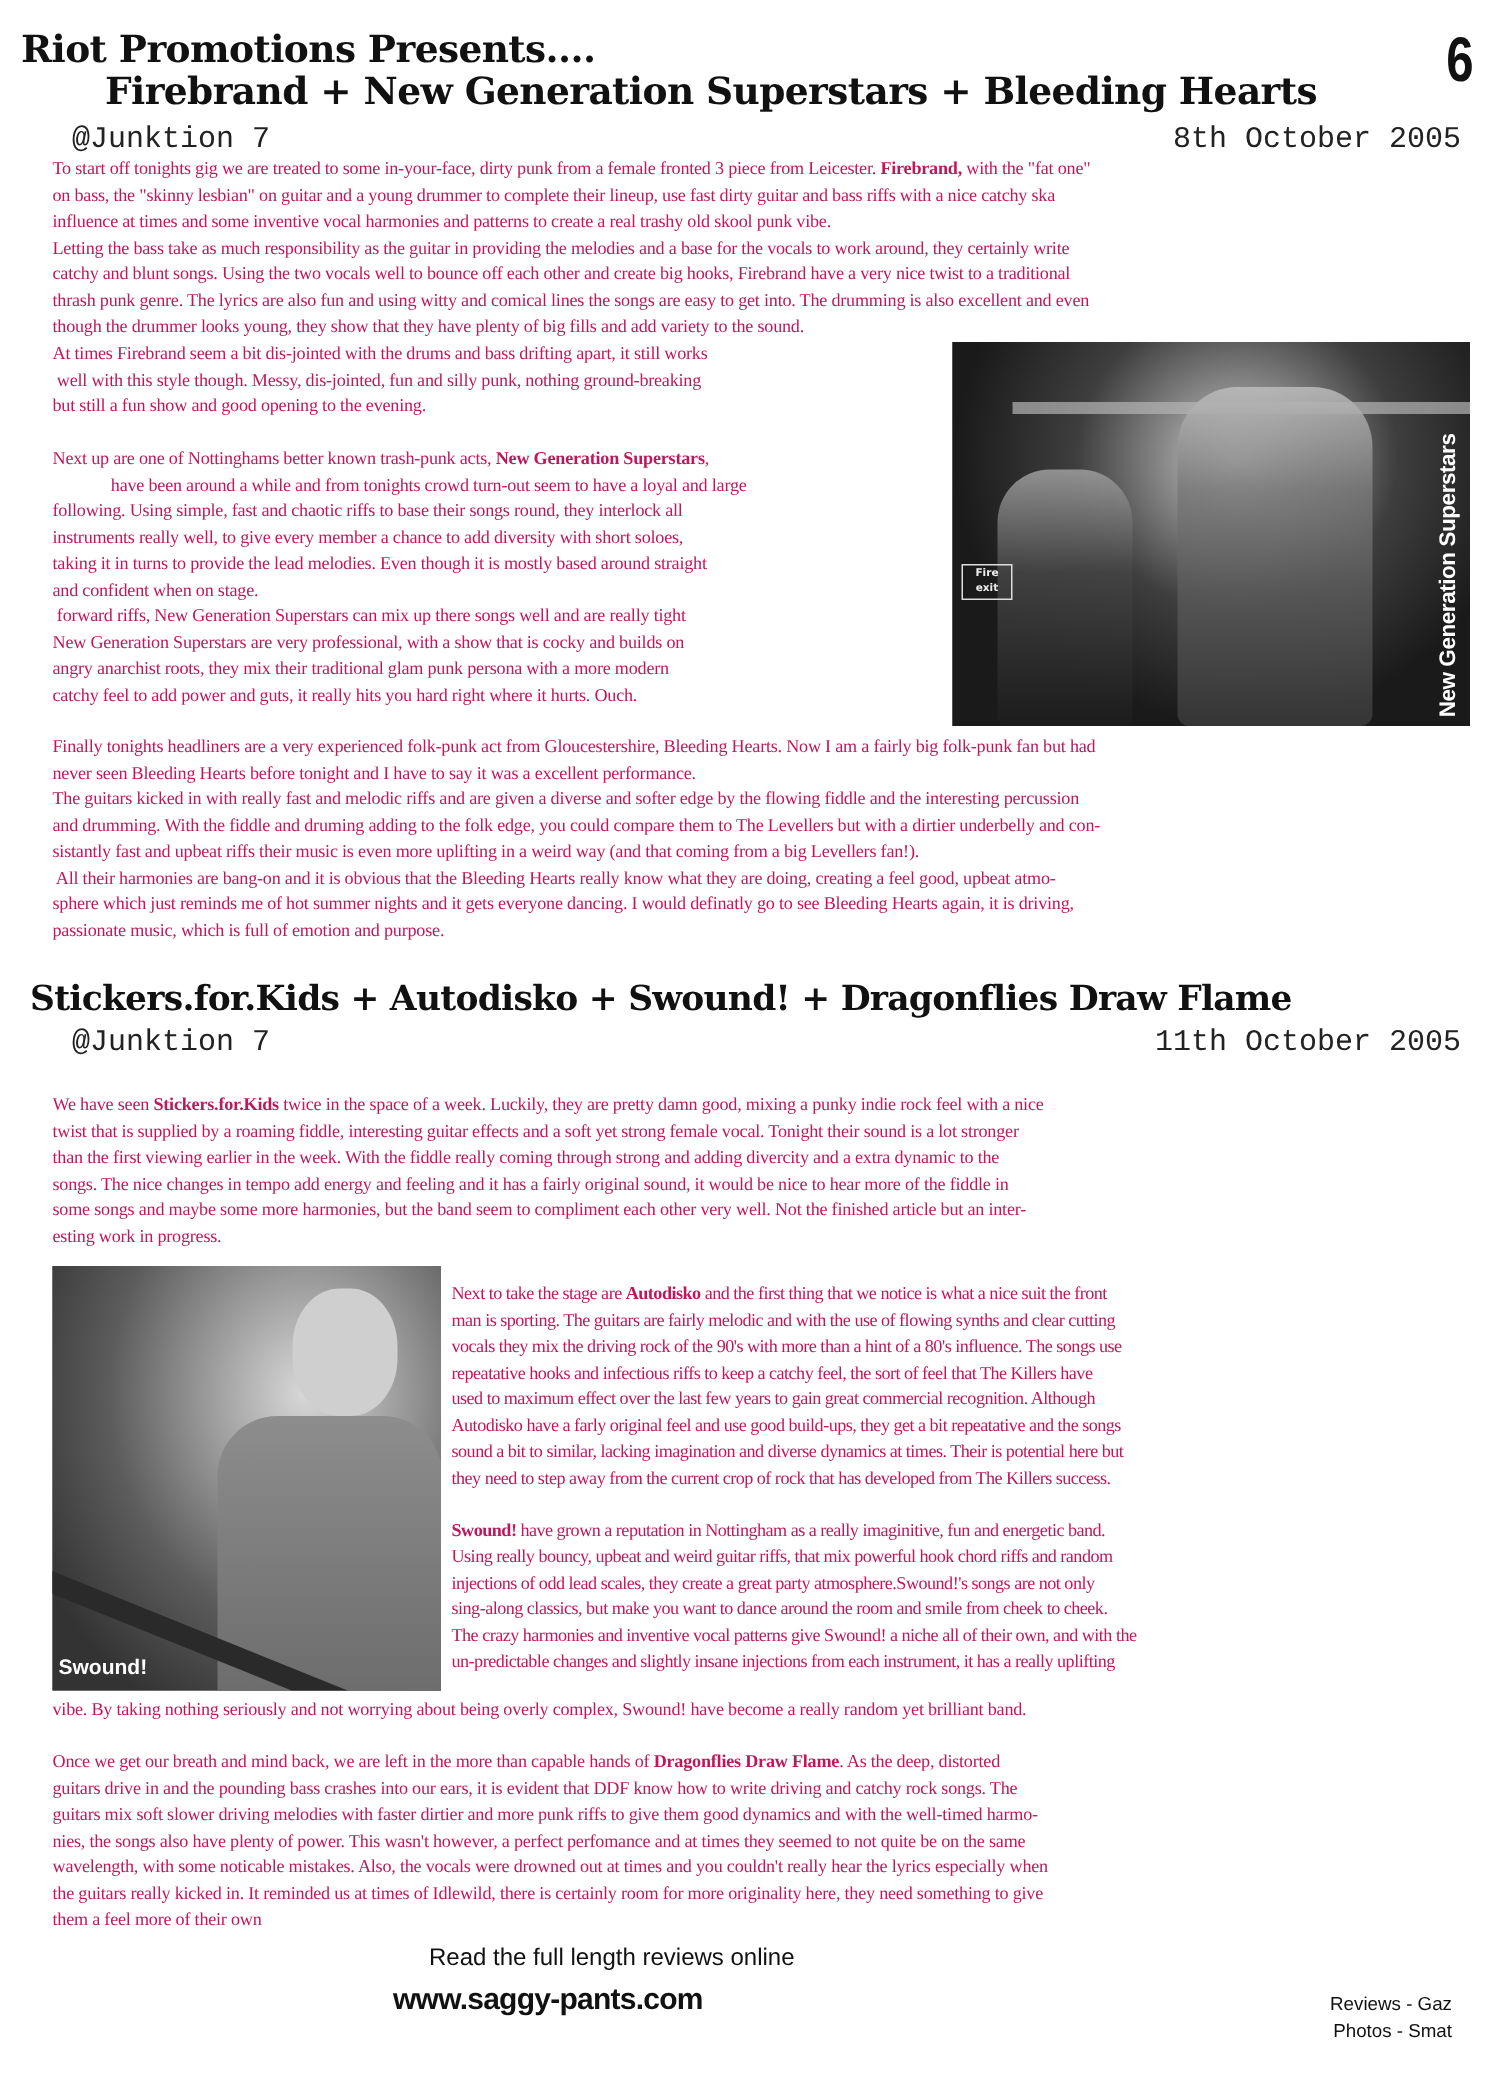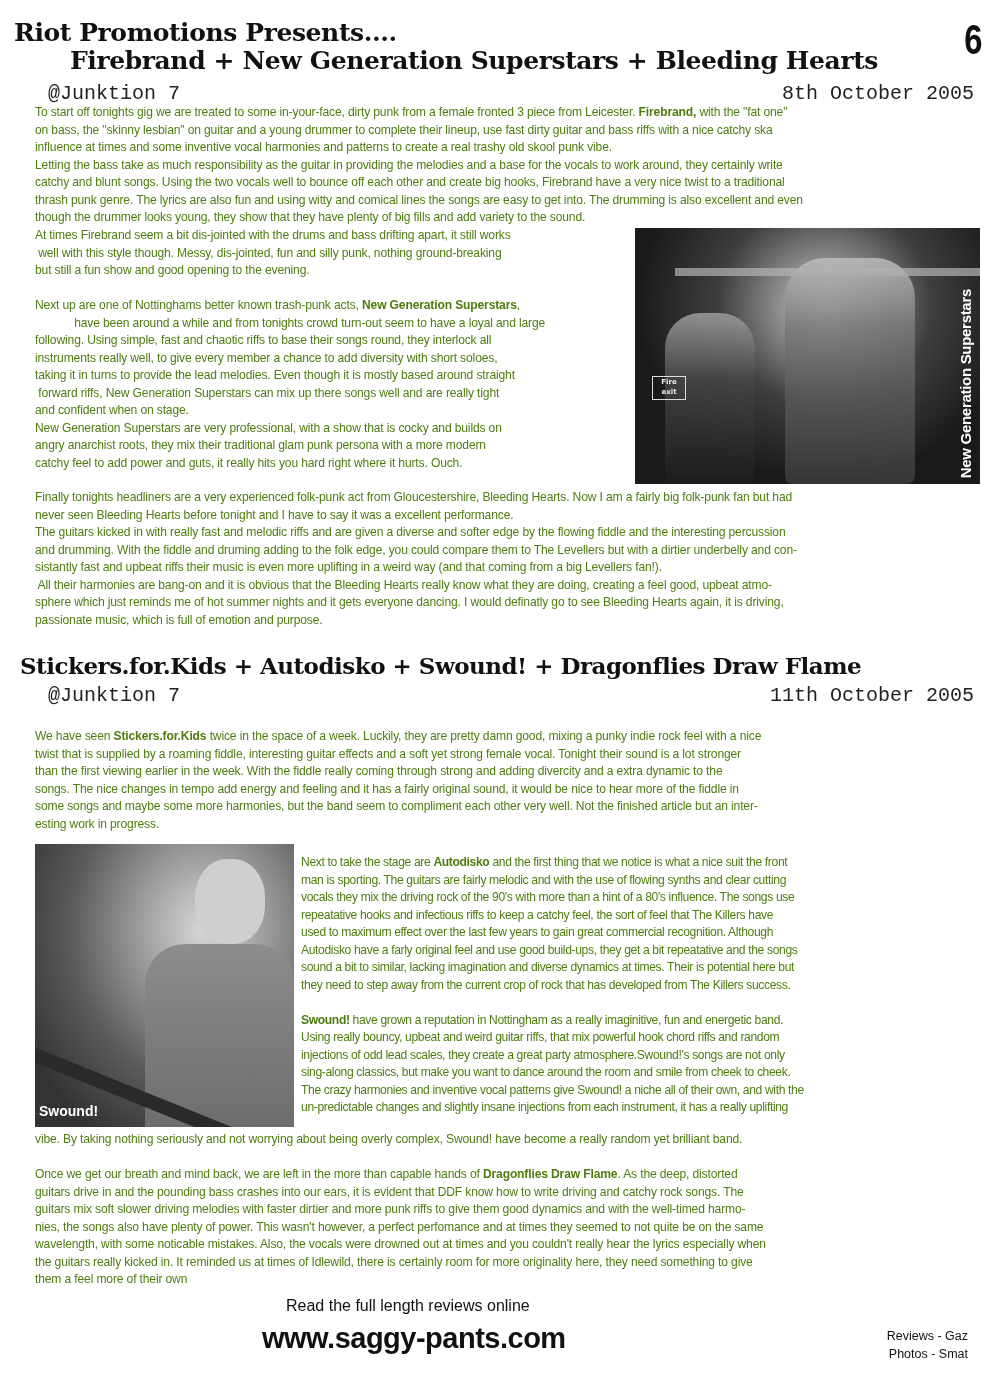--- a/index.html
+++ b/index.html
@@ -1,47 +1,47 @@
 <!DOCTYPE html>
 <html><head>
 <meta charset="utf-8">
 <style>
   html, body { margin: 0; padding: 0; background: #ffffff; }
   body { width: 990px; height: 1400px; position: relative; overflow: hidden; color: #111; }
   .typewriter { font-family: "DejaVu Serif", "Liberation Serif", serif; font-weight: bold; }
   .mono { font-family: "Liberation Mono", "DejaVu Sans Mono", monospace; margin-left: 28px; }
-  .body-text { font-family: Liberation Sans, sans-serif; font-size: 12.1px; line-height: 17.5px; letter-spacing: -0.15px; color: #4d7c0f; }
+  .body-text { font-family: Liberation Serif, serif; font-size: 12.1px; line-height: 17.5px; letter-spacing: -0.15px; color: #be185d; }
   .abs { position: absolute; }
   .line { white-space: nowrap; display: block; }
   b { font-weight: bold; }
 
   #header-presents { left: 14px; top: 18px; font-size: 25px; letter-spacing: -0.4px; }
   #header-bands { left: 70px; top: 46px; font-size: 25px; letter-spacing: -0.4px; }
   #page-number { right: 8px; top: 16px; font-family: "Liberation Sans", sans-serif; font-weight: bold; font-size: 42px; transform: scaleX(0.78); transform-origin: right top; }
   .venue { font-size: 20px; color: #222; }
   .date { font-size: 20px; color: #222; }
 
   #photo-ngs { left: 635px; top: 228px; width: 345px; height: 256px; background:
      radial-gradient(ellipse at 55% 30%, #cfcfcf 0%, #8a8a8a 18%, #3e3e3e 40%, #1a1a1a 70%),
      #222; overflow: hidden; }
   #photo-ngs .figure1 { position: absolute; left: 150px; top: 30px; width: 130px; height: 226px; background: linear-gradient(180deg,#bdbdbd 0%,#7a7a7a 30%,#5a5a5a 60%,#3a3a3a 100%); border-radius: 40px 40px 8px 8px; opacity: .85; }
   #photo-ngs .figure2 { position: absolute; left: 30px; top: 85px; width: 90px; height: 171px; background: linear-gradient(180deg,#9a9a9a 0%,#444 40%,#1c1c1c 100%); border-radius: 35px 35px 6px 6px; opacity: .9; }
   #photo-ngs .truss { position: absolute; left: 40px; top: 40px; width: 305px; height: 8px; background: #b5b5b5; opacity:.7; }
-  #photo-ngs .fire-exit { position:absolute; left: 17px; top: 148px; width: 32px; height: 22px; border: 1px solid #ddd; color:#eee; font: bold 7px "DejaVu Sans", sans-serif; text-align:center; line-height: 10px; }
+  #photo-ngs .fire-exit { position:absolute; left: 6px; top: 148px; width: 32px; height: 22px; border: 1px solid #ddd; color:#eee; font: bold 7px "DejaVu Sans", sans-serif; text-align:center; line-height: 10px; }
   #photo-ngs .caption { position: absolute; right: 6px; bottom: 6px; writing-mode: vertical-rl; transform: rotate(180deg); color: #fff; font-family: "Liberation Sans", sans-serif; font-weight: bold; font-size: 15px; letter-spacing: -0.3px; }
 
   #photo-swound { left: 35px; top: 844px; width: 259px; height: 283px; overflow: hidden; background:
      radial-gradient(ellipse at 65% 30%, #d8d8d8 0%, #a0a0a0 25%, #5c5c5c 55%, #333 85%), #444; }
   #photo-swound .head { position:absolute; left: 160px; top: 15px; width: 70px; height: 85px; background: #cfcfcf; border-radius: 45%; }
   #photo-swound .body { position:absolute; left: 110px; top: 100px; width: 150px; height: 183px; background: linear-gradient(180deg,#8d8d8d,#6d6d6d); border-radius: 40px 40px 0 0; }
   #photo-swound .bass { position:absolute; left: -10px; top: 200px; width: 230px; height: 14px; background: #2a2a2a; transform: rotate(22deg); transform-origin: left center; }
   #photo-swound .caption { position:absolute; left: 4px; bottom: 8px; color:#fff; font-family:"Liberation Sans", sans-serif; font-weight:bold; font-size: 14px; }
 
   #footer-read { left: 286px; top: 1297px; font-family: "Liberation Sans", sans-serif; font-size: 16px; color:#111; }
-  #footer-url { left: 262px; top: 1322px; font-family: "Liberation Sans", sans-serif; font-weight: bold; font-size: 29px; letter-spacing: -0.5px; color:#111; }
+  #footer-url { left: 262px; top: 1322px; font-family: "Liberation Sans", sans-serif; font-weight: bold; font-size: 20px; letter-spacing: -0.5px; color:#111; }
   #credits { right: 22px; top: 1327px; text-align: right; font-family: "Liberation Sans", sans-serif; font-size: 12.5px; line-height: 18px; color:#111; }
 </style>
 </head>
 <body>
 
 <div class="abs typewriter" id="header-presents">Riot Promotions Presents....</div>
 <div class="abs typewriter" id="header-bands">Firebrand + New Generation Superstars + Bleeding Hearts</div>
 <div class="abs" id="page-number">6</div>
 
 <div class="abs mono venue" style="left:20px; top:82px;">@Junktion 7</div>
@@ -59,22 +59,22 @@
 <div class="abs body-text" style="left:35px; top:227px; width:600px;">
     <span class="line"><span style="white-space: pre;">At times Firebrand seem a bit dis-jointed with the drums and bass drifting apart, it still works</span></span>
     <span class="line"><span style="white-space: pre;"> well with this style though. Messy, dis-jointed, fun and silly punk, nothing ground-breaking</span></span>
     <span class="line"><span style="white-space: pre;">but still a fun show and good opening to the evening.</span></span>
     <span class="line">&nbsp;<span style="white-space: pre;"></span></span>
     <span class="line"><span style="white-space: pre;">Next up are one of Nottinghams better known trash-punk acts, </span><b style="white-space: pre;">New Generation Superstars</b><span style="white-space: pre;">,</span></span>
     <span class="line"><span style="white-space: pre; margin-left: 36px;"> have been around a while and from tonights crowd turn-out seem to have a loyal and large</span></span>
     <span class="line"><span style="white-space: pre;">following. Using simple, fast and chaotic riffs to base their songs round, they interlock all</span></span>
     <span class="line"><span style="white-space: pre;">instruments really well, to give every member a chance to add diversity with short soloes,</span></span>
     <span class="line"><span style="white-space: pre;">taking it in turns to provide the lead melodies. Even though it is mostly based around straight</span></span>
+    <span class="line"><span style="white-space: pre;">and confident when on stage.</span></span>
     <span class="line"><span style="white-space: pre;"> forward riffs, New Generation Superstars can mix up there songs well and are really tight</span></span>
-    <span class="line"><span style="white-space: pre;">and confident when on stage.</span></span>
     <span class="line"><span style="white-space: pre;">New Generation Superstars are very professional, with a show that is cocky and builds on</span></span>
     <span class="line"><span style="white-space: pre;">angry anarchist roots, they mix their traditional glam punk persona with a more modern</span></span>
     <span class="line"><span style="white-space: pre;">catchy feel to add power and guts, it really hits you hard right where it hurts. Ouch.</span></span>
   </div>
 
 <div class="abs" id="photo-ngs">
   <div class="truss"></div>
   <div class="figure2"></div>
   <div class="figure1"></div>
   <div class="fire-exit">Fire exit</div>

